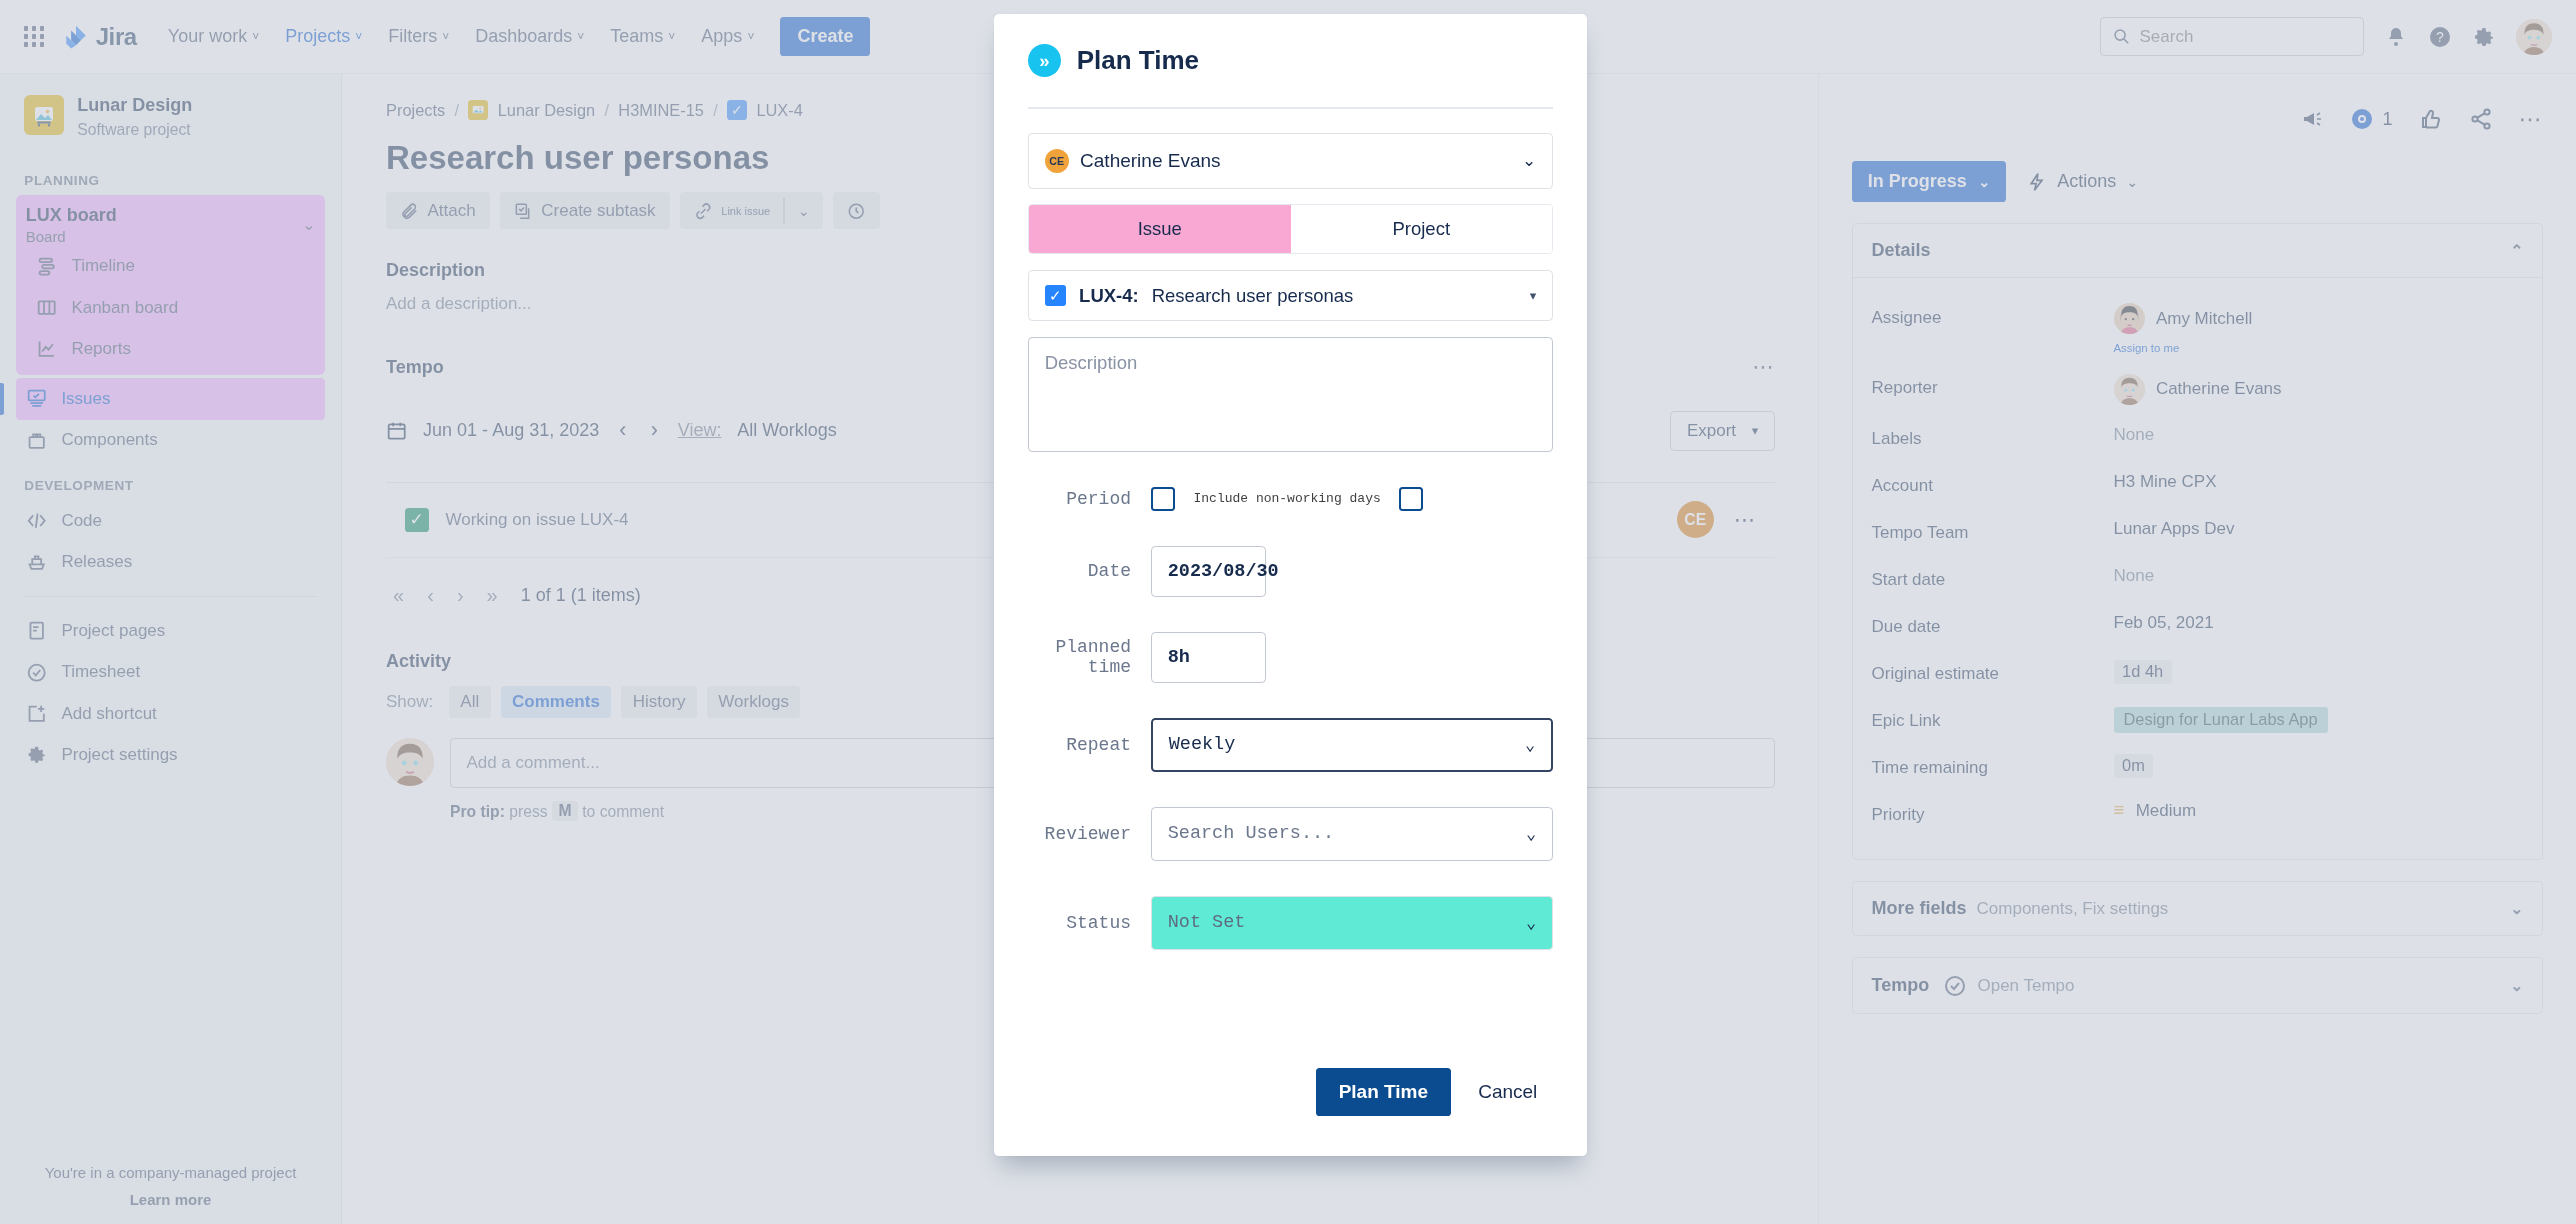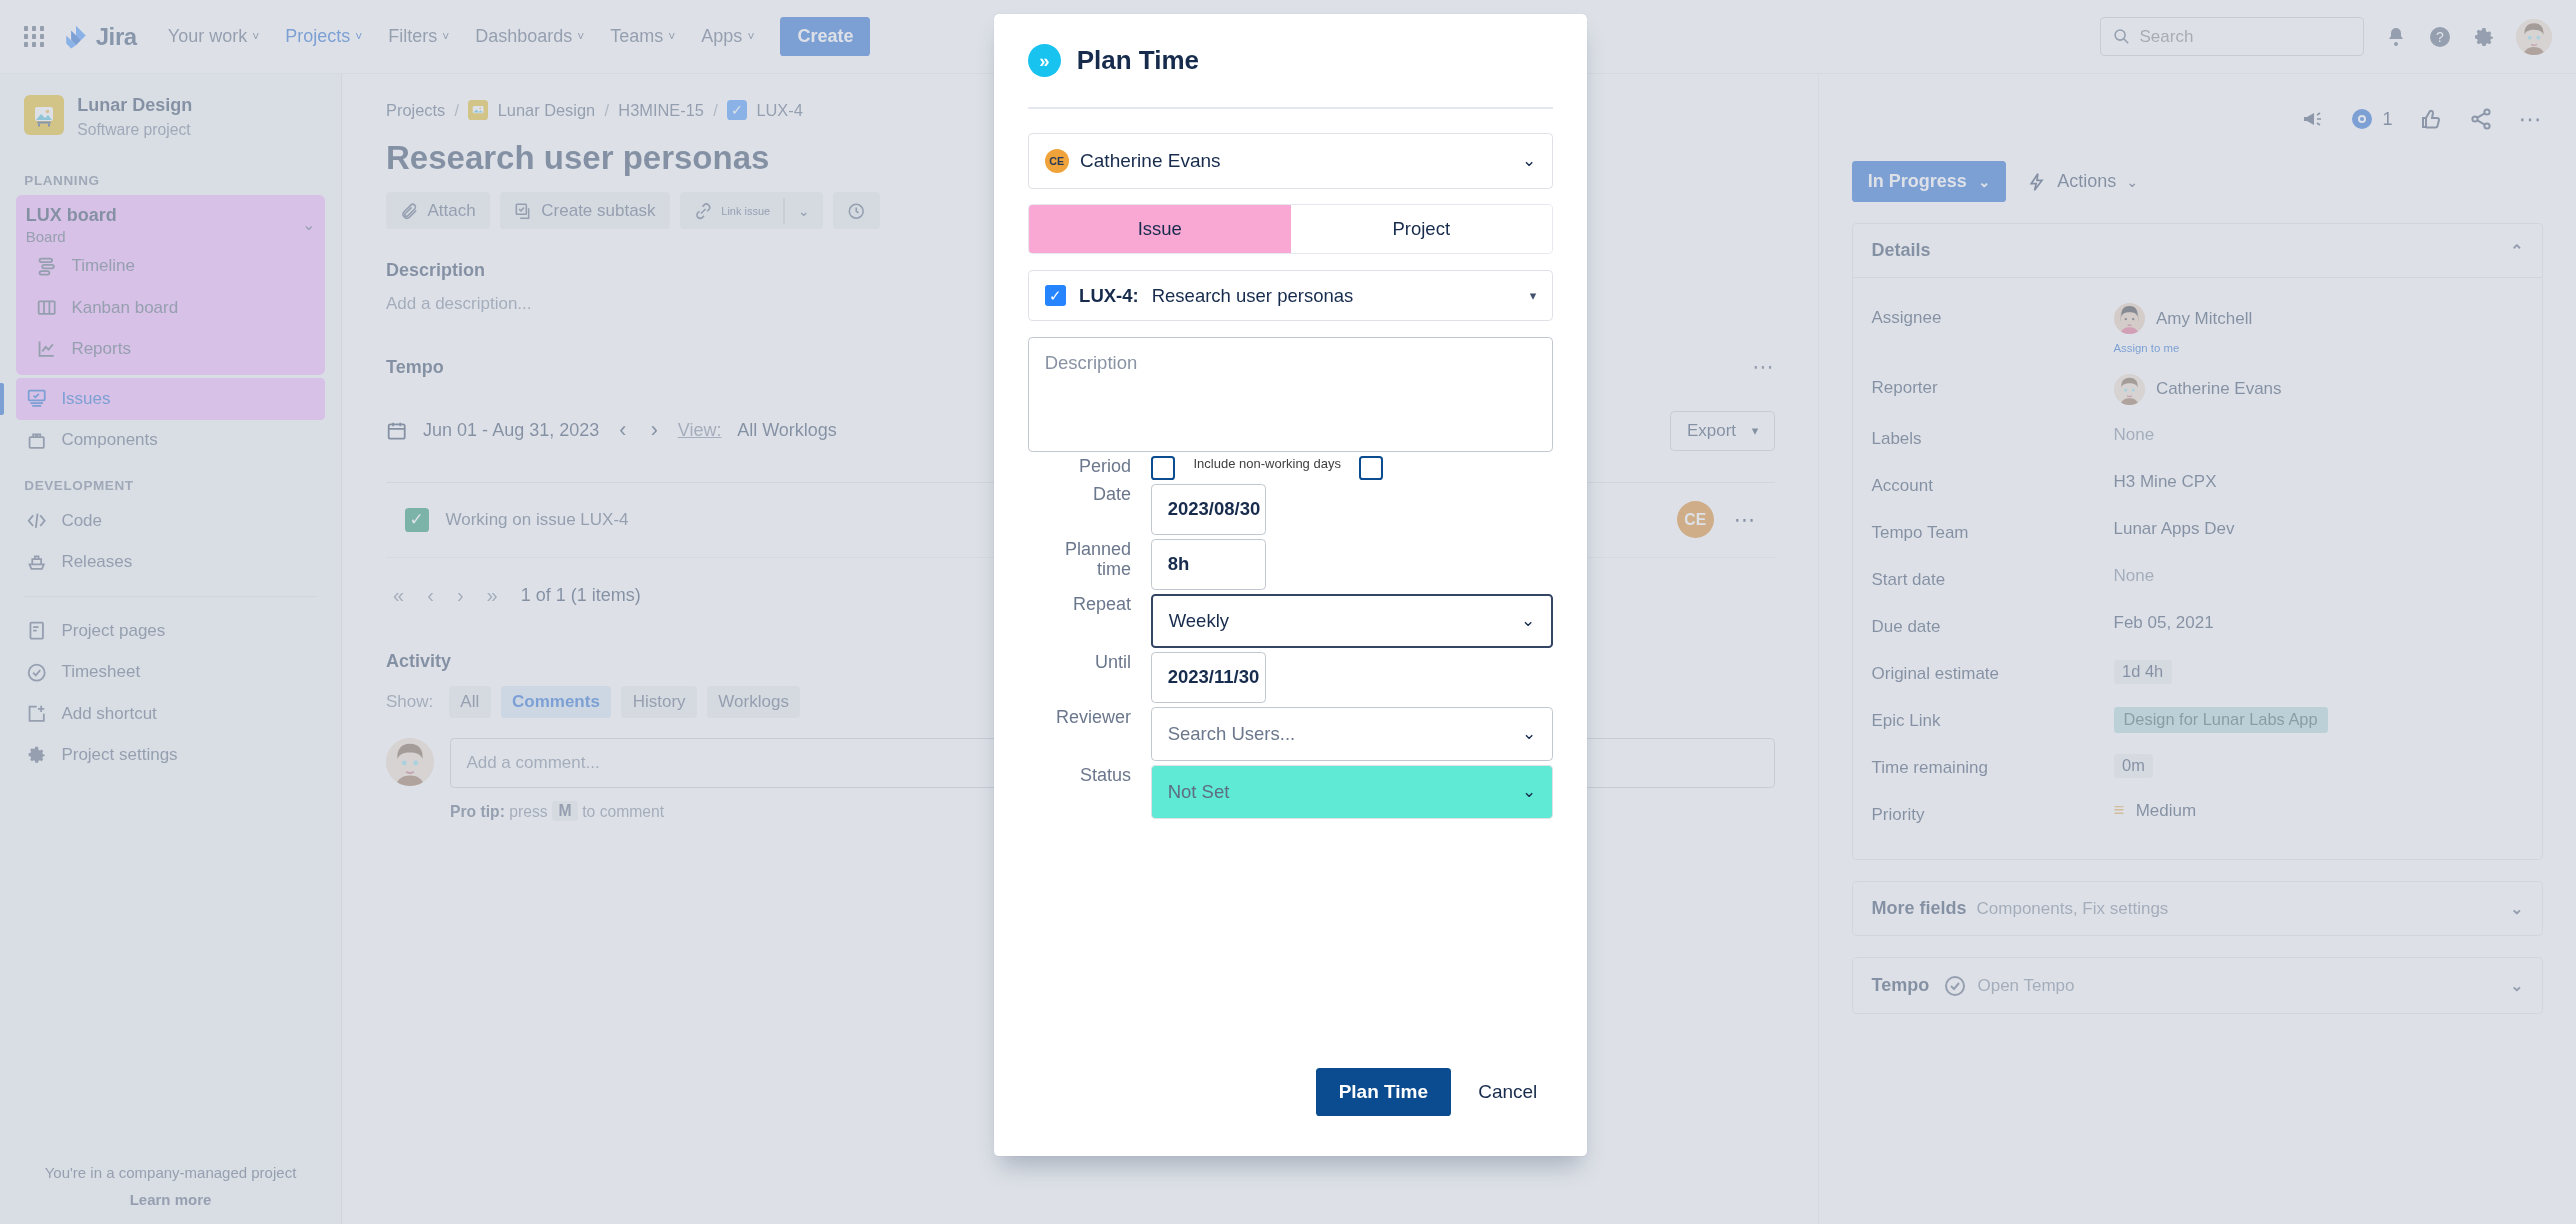--- a/index.html
+++ b/index.html
@@ -215,21 +215,21 @@
   }
   .m-issue .cb { width: 21.4px; height: 21.4px; border-radius:2.9px; background:#2684ff; color:#fff;
     font-size:15px; display:flex; align-items:center; justify-content:center; flex:none; }
   .m-issue .key { font-size: 18.5px; font-weight:700; color:#172b4d; }
   .m-issue .sum { font-size: 18.5px; color:#172b4d; }
   .m-issue .tri { margin-left:auto; font-size:13px; color:#42526e; }
   .m-textarea {
     margin-top: 15.7px; border:1.4px solid #c1c7d0; border-radius:4.3px; height: 115px;
     padding: 14.3px 15.7px; font-size: 18.5px; color:#8993a4;
   }
-  .m-field { display:flex; margin-top: 4px; }
+  .m-field { display:flex; align-items:center; margin-top: 35px; font-family: Liberation Mono, monospace; }
   .m-lab { width: 123px; text-align:right; padding-right: 20px; font-size: 18px; color:#6b778c; flex:none; }
   .m-lab.two { line-height: 1.15; }
   .m-cb { width: 24px; height: 24px; border:2.1px solid #0b4b8f; border-radius:3.6px; background:#fff; cursor:pointer; flex:none; }
   .m-input {
     border:1.4px solid #c1c7d0; border-radius:4.3px; height: 51px; display:flex; align-items:center;
     padding: 0 15.7px; font-size: 18.5px; font-weight:600; color:#172b4d; background:#fff;
   }
   .m-input.w-date { width: 115px; }
   .m-dd {
     border:1.4px solid #c1c7d0; border-radius:4.3px; height: 54px; display:flex; align-items:center;
@@ -842,24 +842,20 @@
     </div>
 
     <div class="m-field">
       <div class="m-lab">Repeat</div>
       <div class="m-dd focus" style="flex:1">
         <span>Weekly</span>
         <span class="chev">⌄</span>
       </div>
     </div>
 
-    <div class="m-field">
-      <div class="m-lab">Until</div>
-      <div class="m-input w-date">2023/11/30</div>
-    </div>
 
     <div class="m-field">
       <div class="m-lab">Reviewer</div>
       <div class="m-dd" style="flex:1">
         <span class="ph">Search Users...</span>
         <span class="chev">⌄</span>
       </div>
     </div>
 
     <div class="m-field">

